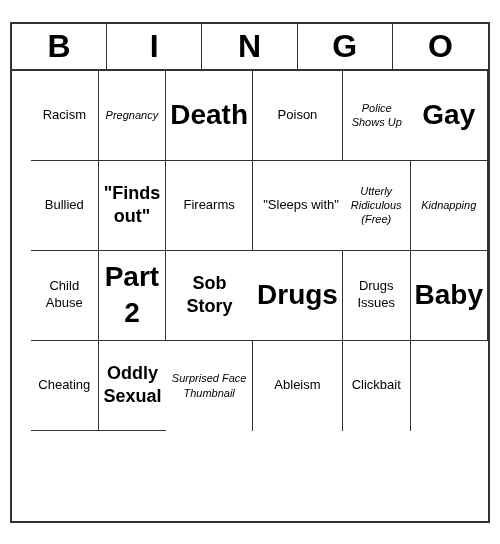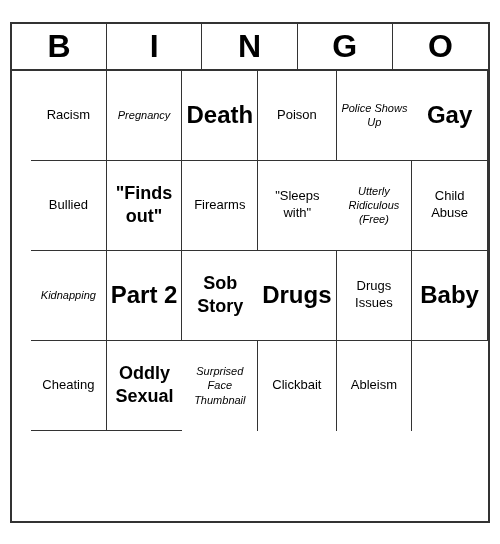--- a/index.html
+++ b/index.html
@@ -56,21 +56,21 @@
       justify-content: flex-end;
     }
     .bingo-cell:nth-child(n+21) {
       border-bottom: none;
     }
     .cell-text {
       font-size: 13px;
       line-height: 1.3;
     }
     .cell-text.large {
-      font-size: 24px;
+      font-size: 28px;
       font-weight: bold;
     }
     .cell-text.medium {
       font-size: 18px;
       font-weight: bold;
     }
     .cell-text.small {
       font-size: 11px;
       font-style: italic;
     }
@@ -114,24 +114,24 @@
       <div class="bingo-cell">
         <span class="cell-text">Firearms</span>
       </div>
       <div class="bingo-cell">
         <span class="cell-text">"Sleeps with"</span>
       </div>
       <div class="bingo-cell">
         <span class="cell-text small">Utterly Ridiculous (Free)</span>
       </div>
       <div class="bingo-cell">
-        <span class="cell-text">Child Abuse</span>
+        <span class="cell-text small">Kidnapping</span>
       </div>
       <div class="bingo-cell">
-        <span class="cell-text small">Kidnapping</span>
+        <span class="cell-text">Child Abuse</span>
       </div>
       <div class="bingo-cell">
         <span class="cell-text large">Part 2</span>
       </div>
       <div class="bingo-cell">
         <span class="cell-text medium">Sob Story</span>
       </div>
       <div class="bingo-cell">
         <span class="cell-text large">Drugs</span>
       </div>
@@ -144,19 +144,19 @@
       <div class="bingo-cell">
         <span class="cell-text">Cheating</span>
       </div>
       <div class="bingo-cell">
         <span class="cell-text medium">Oddly Sexual</span>
       </div>
       <div class="bingo-cell">
         <span class="cell-text small">Surprised Face Thumbnail</span>
       </div>
       <div class="bingo-cell">
-        <span class="cell-text">Clickbait</span>
+        <span class="cell-text">Ableism</span>
       </div>
       <div class="bingo-cell">
-        <span class="cell-text">Ableism</span>
+        <span class="cell-text">Clickbait</span>
       </div>
     </div>
 </div>
 
 </body></html>

